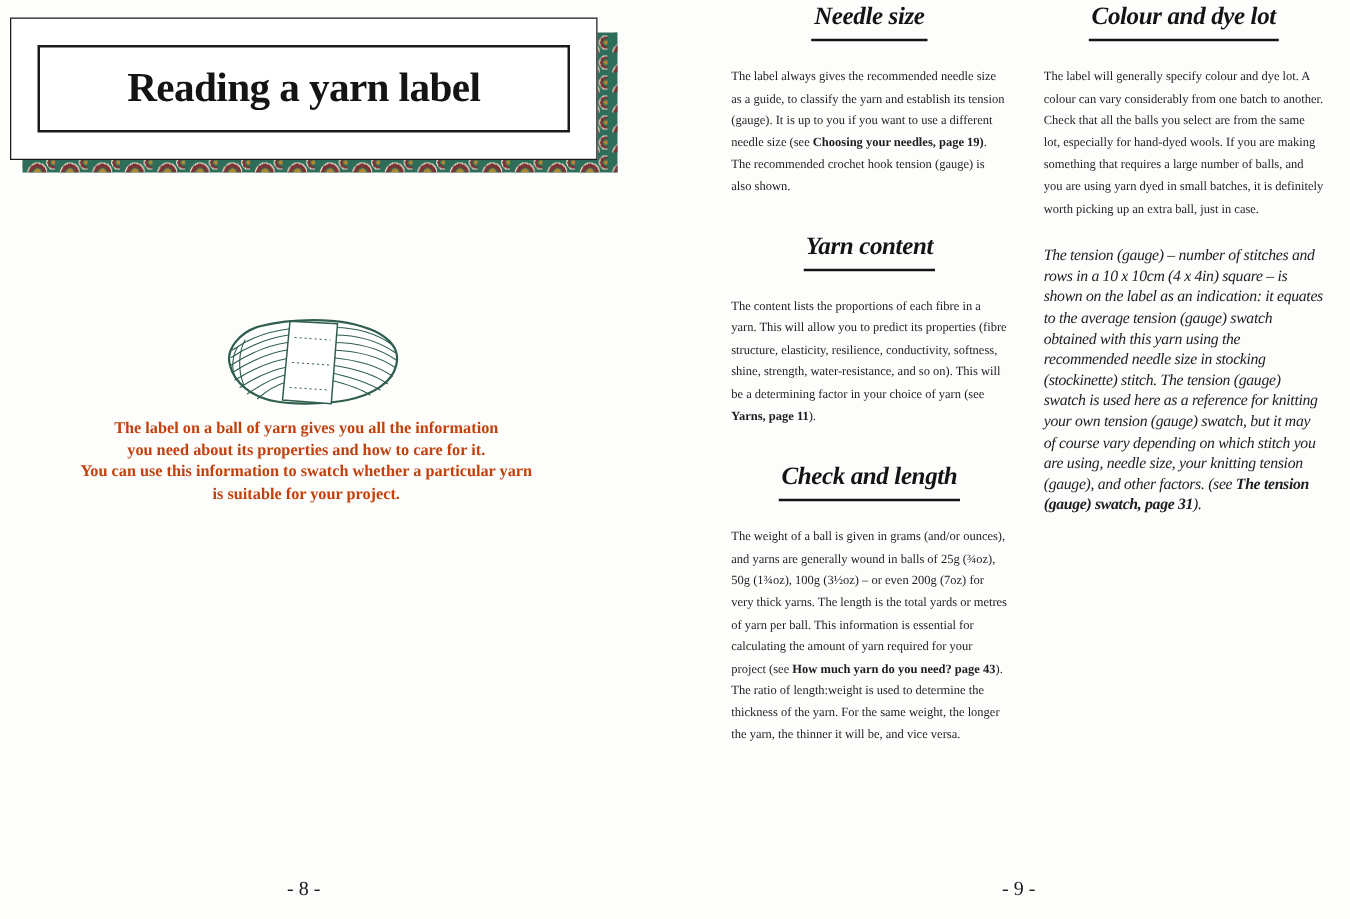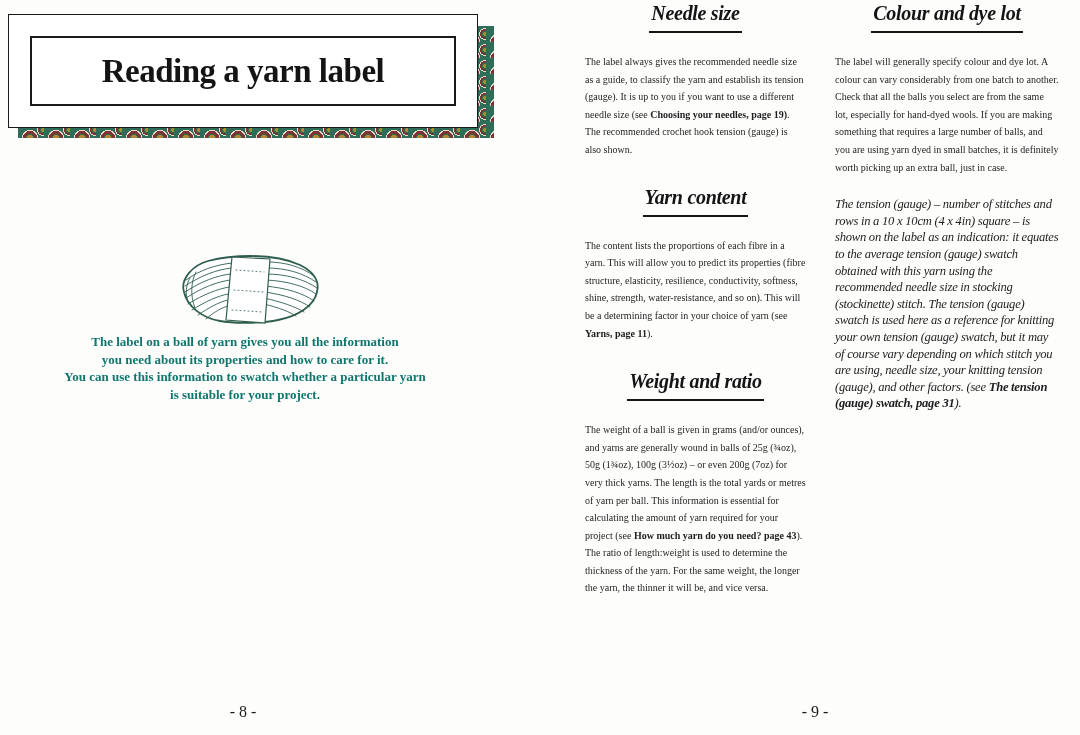--- a/index.html
+++ b/index.html
@@ -28,21 +28,21 @@
   .title-box-inner{
     width:100%;height:100%;border:2px solid #1a1a1a;box-sizing:border-box;
     display:flex;align-items:center;justify-content:center;
   }
   .page-title{
     font-size:33px;font-weight:bold;letter-spacing:-0.5px;color:#141414;
   }
   .yarn-illo{position:absolute;left:170px;top:250px;width:160px;height:80px;}
   .intro{
     position:absolute;left:25px;top:333px;width:440px;
-    text-align:center;font-weight:bold;font-size:13px;line-height:17.5px;color:#0f766e;
+    text-align:center;font-weight:bold;font-size:13px;line-height:17.5px;color:#c2410c;
   }
   .pagenum{
     position:absolute;width:120px;text-align:center;top:703px;
     font-size:16px;color:#1b1b1b;
   }
   .pagenum-left{left:183px;}
   .pagenum-right{left:755px;}
 
   
   .col{position:absolute;top:2px;}
@@ -120,21 +120,21 @@
   <div class="col col-mid">
     <div class="section">
       <h2>Needle size</h2>
       <div class="body"><span>The label always gives the recommended needle size as a guide, to classify the yarn and establish its tension (gauge). It is up to you if you want to use a different needle size (see </span><b>Choosing your needles, page 19)</b><span>. The recommended crochet hook tension (gauge) is also shown.</span></div>
     </div>
     <div class="section gap-mid1">
       <h2>Yarn content</h2>
       <div class="body"><span>The content lists the proportions of each fibre in a yarn. This will allow you to predict its properties (fibre structure, elasticity, resilience, conductivity, softness, shine, strength, water-resistance, and so on). This will be a determining factor in your choice of yarn (see </span><b>Yarns, page 11</b><span>).</span></div>
     </div>
     <div class="section gap-mid2">
-      <h2>Weight and ratio</h2>
+      <h2>Check and length</h2>
       <div class="body"><span>The weight of a ball is given in grams (and/or ounces), and yarns are generally wound in balls of 25g (¾oz), 50g (1¾oz), 100g (3½oz) – or even 200g (7oz) for very thick yarns. The length is the total yards or metres of yarn per ball. This information is essential for calculating the amount of yarn required for your project (see </span><b>How much yarn do you need? page 43</b><span>). The ratio of length:weight is used to determine the thickness of the yarn. For the same weight, the longer the yarn, the thinner it will be, and vice versa.</span></div>
     </div>
   </div>
 
   <div class="col col-right">
     <div class="section">
       <h2>Colour and dye lot</h2>
       <div class="body"><span>The label will generally specify colour and dye lot. A colour can vary considerably from one batch to another. Check that all the balls you select are from the same lot, especially for hand-dyed wools. If you are making something that requires a large number of balls, and you are using yarn dyed in small batches, it is definitely worth picking up an extra ball, just in case.</span></div>
     </div>
     <div class="section gap-right1">

